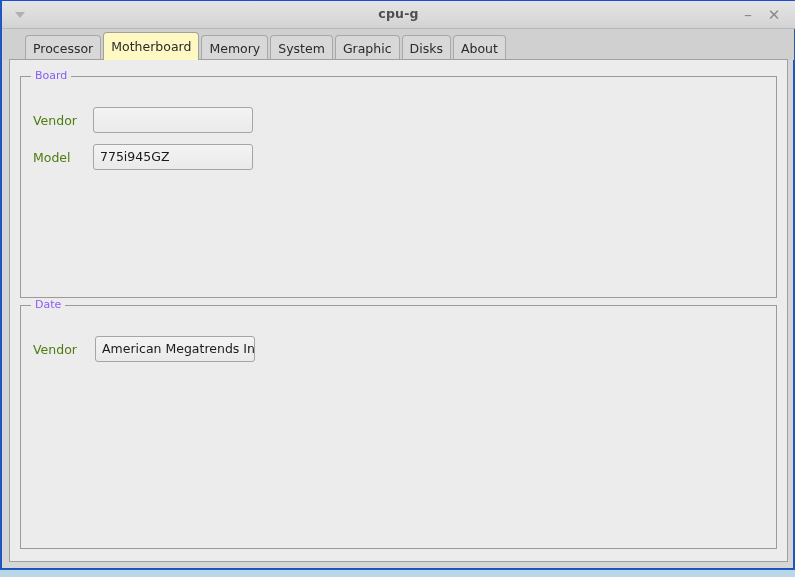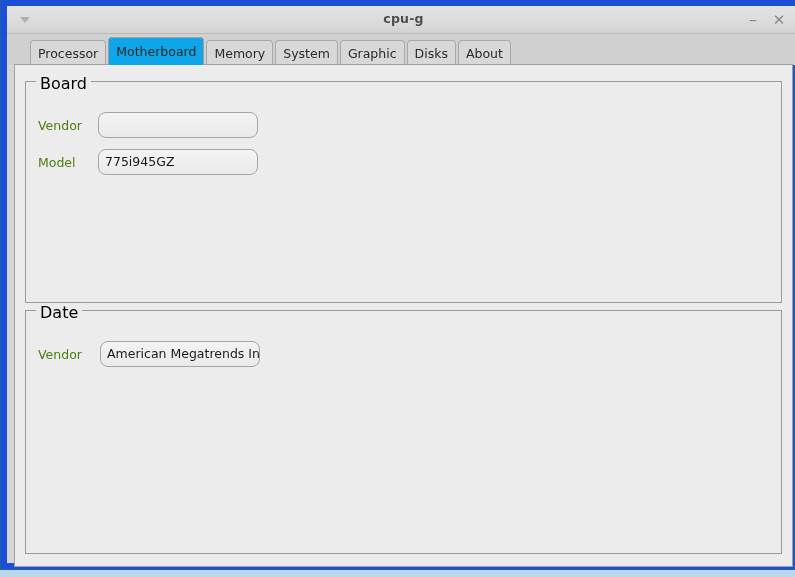--- a/index.html
+++ b/index.html
@@ -24,21 +24,21 @@
     width: 795px;
     height: 570px;
     box-sizing: border-box;
     border: 1px solid #1f5fa8;
     border-top: none;
     background: #d6d6d6;
   }
   .window-inner {
     position: absolute;
     left: 0; top: 0; right: 0; bottom: 0;
-    border: 6px solid #1d4ed8;
+    border: 1px solid #1d4ed8;
     box-sizing: border-box;
     background: #d6d6d6;
   }
 
   
   .titlebar {
     position: absolute;
     left: 0; top: 0;
     width: 793px;
     height: 28px;
@@ -113,21 +113,21 @@
     background: #d8d8d8;
     border: 1px solid #a8a8a8;
     border-bottom: none;
     border-radius: 4px 4px 0 0;
     box-sizing: border-box;
     cursor: pointer;
     user-select: none;
     white-space: nowrap;
   }
   .tab.active {
-    background: #0ea5e9;
+    background: #fef9c3;
     height: 28px;
     line-height: 27px;
     border-color: #a0a0a0;
     z-index: 3;
   }
 
   
   .content {
     position: absolute;
     left: 7px;
@@ -144,22 +144,22 @@
     position: absolute;
     box-sizing: border-box;
     border: 1px solid #9a9a9a;
   }
   .frame-legend {
     position: absolute;
     top: -8px;
     left: 10px;
     padding: 0 4px;
     background: #ececec;
-    font-size: 16px;
-    color: #000000;
+    font-size: 11px;
+    color: #8b5cf6;
     user-select: none;
   }
   #frame-board {
     left: 10px;
     top: 16px;
     width: 757px;
     height: 222px;
   }
   #frame-bios {
     left: 10px;
@@ -178,21 +178,21 @@
     font-size: 12.5px;
     color: #4d7c0f;
     user-select: none;
     white-space: nowrap;
   }
   .field {
     box-sizing: border-box;
     height: 26px;
     background: linear-gradient(to bottom, #f3f3f3 0%, #eaeaea 100%);
     border: 1px solid #a5a5a5;
-    border-radius: 8px;
+    border-radius: 3px;
     font-size: 12.5px;
     color: #1a1a1a;
     padding: 0 6px;
     line-height: 24px;
     font-family: "DejaVu Sans", sans-serif;
     white-space: nowrap;
     overflow: hidden;
     cursor: text;
   }
 

